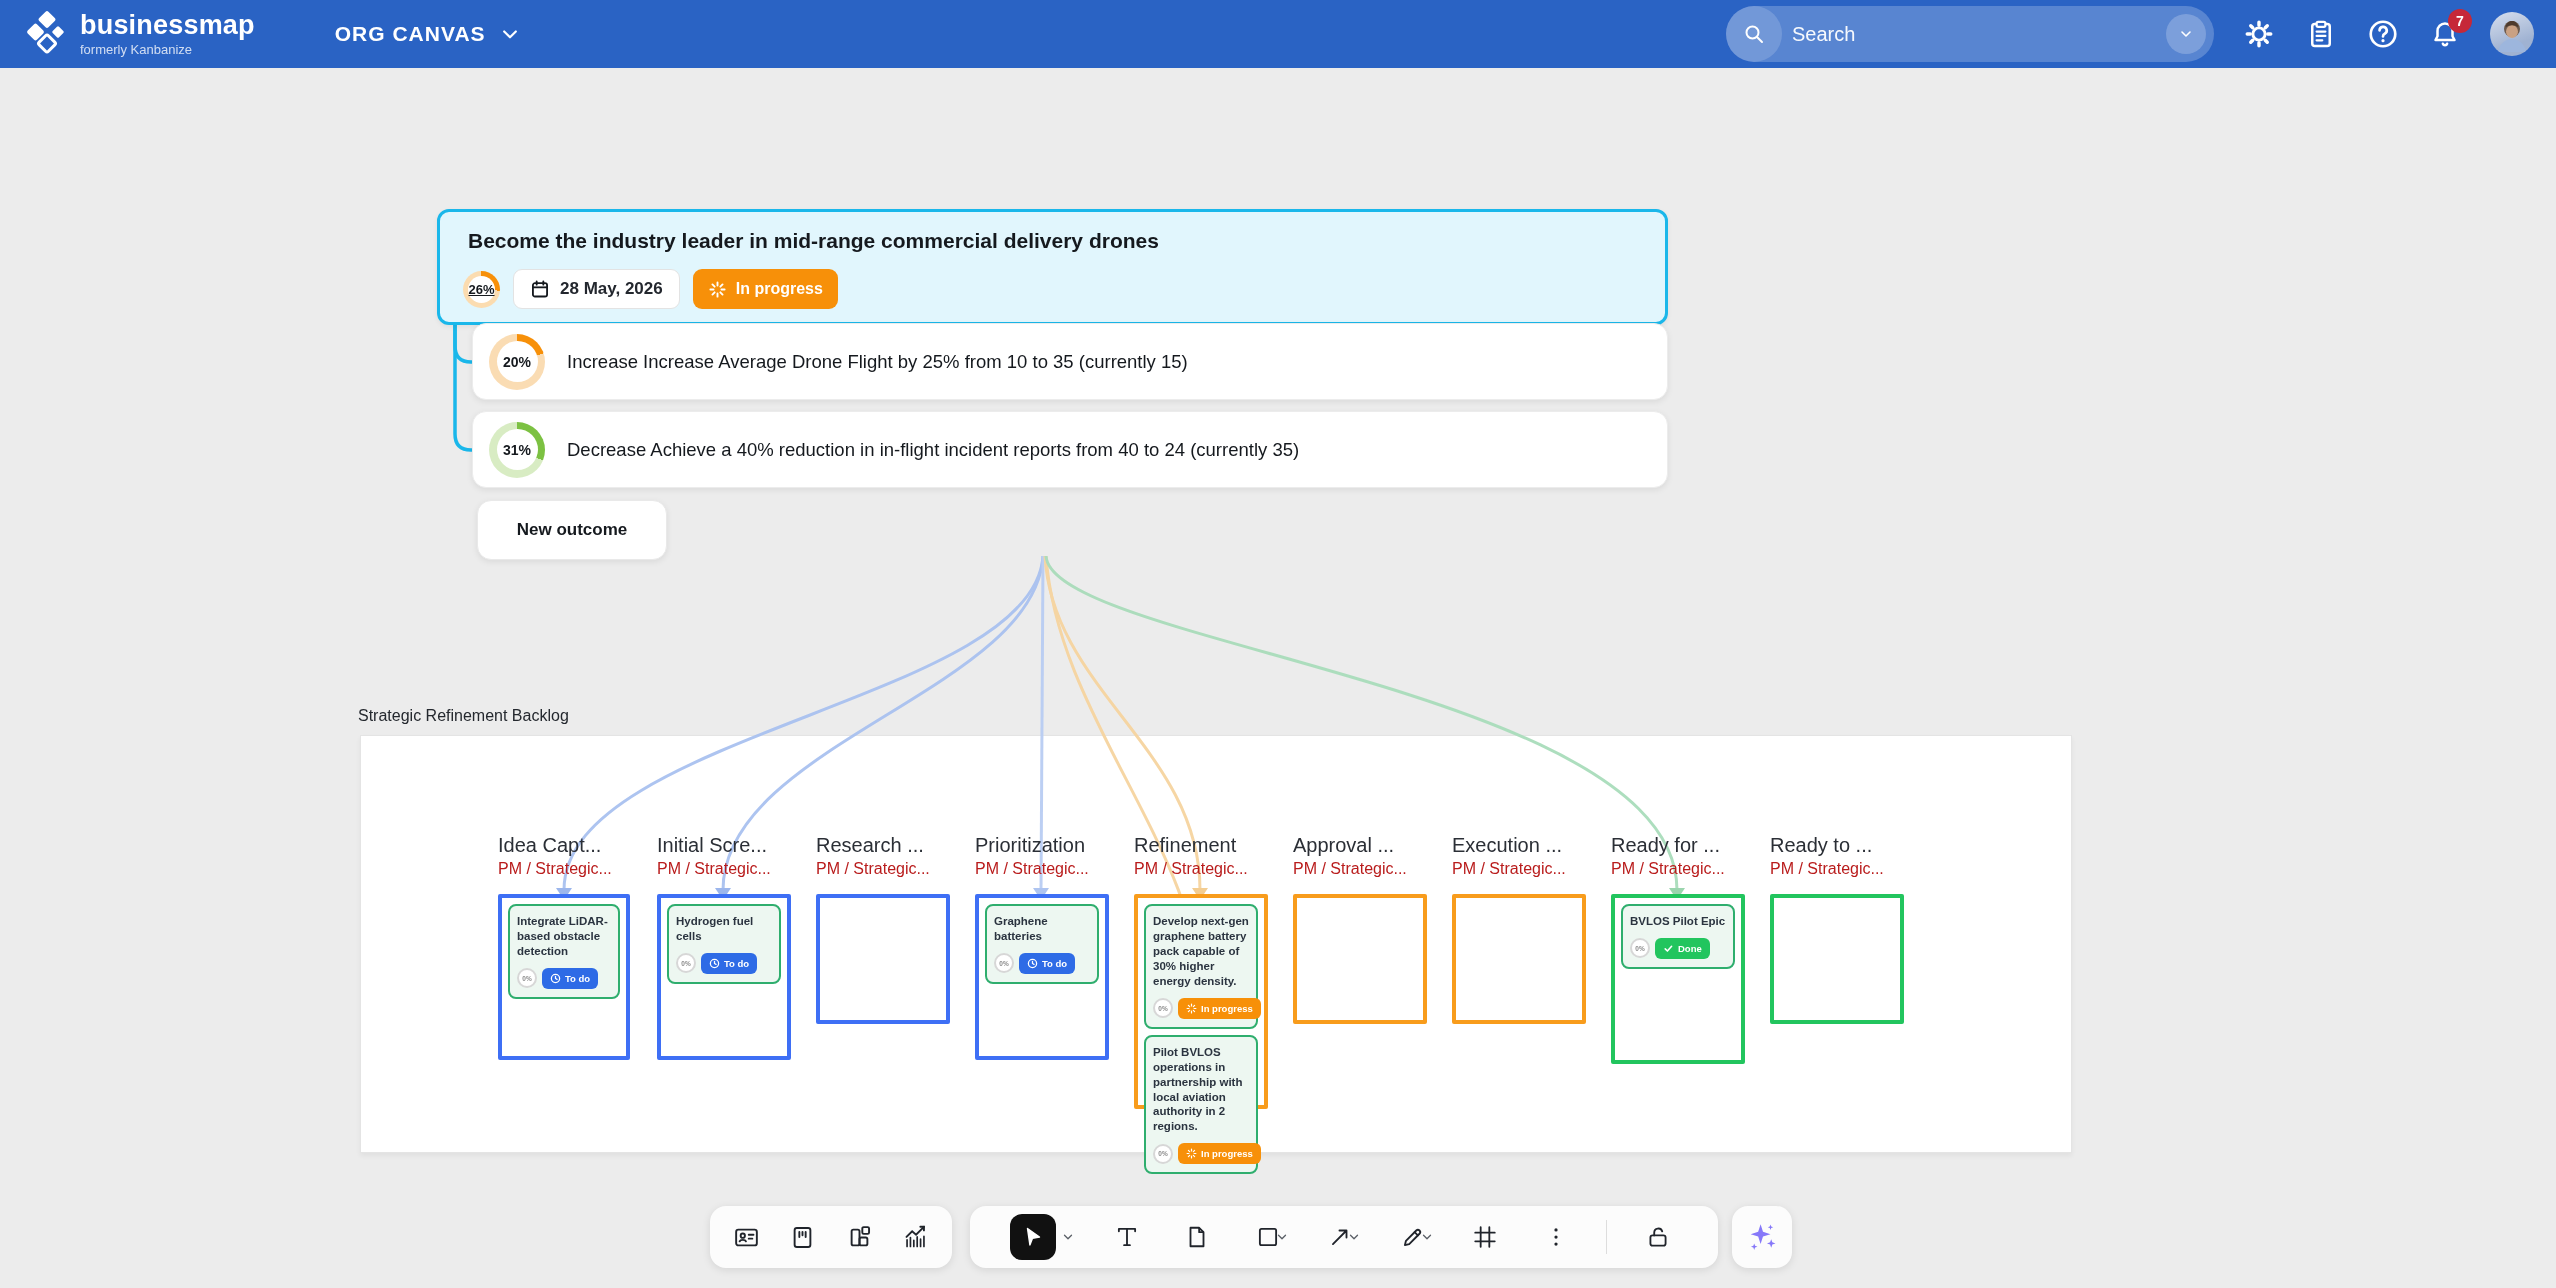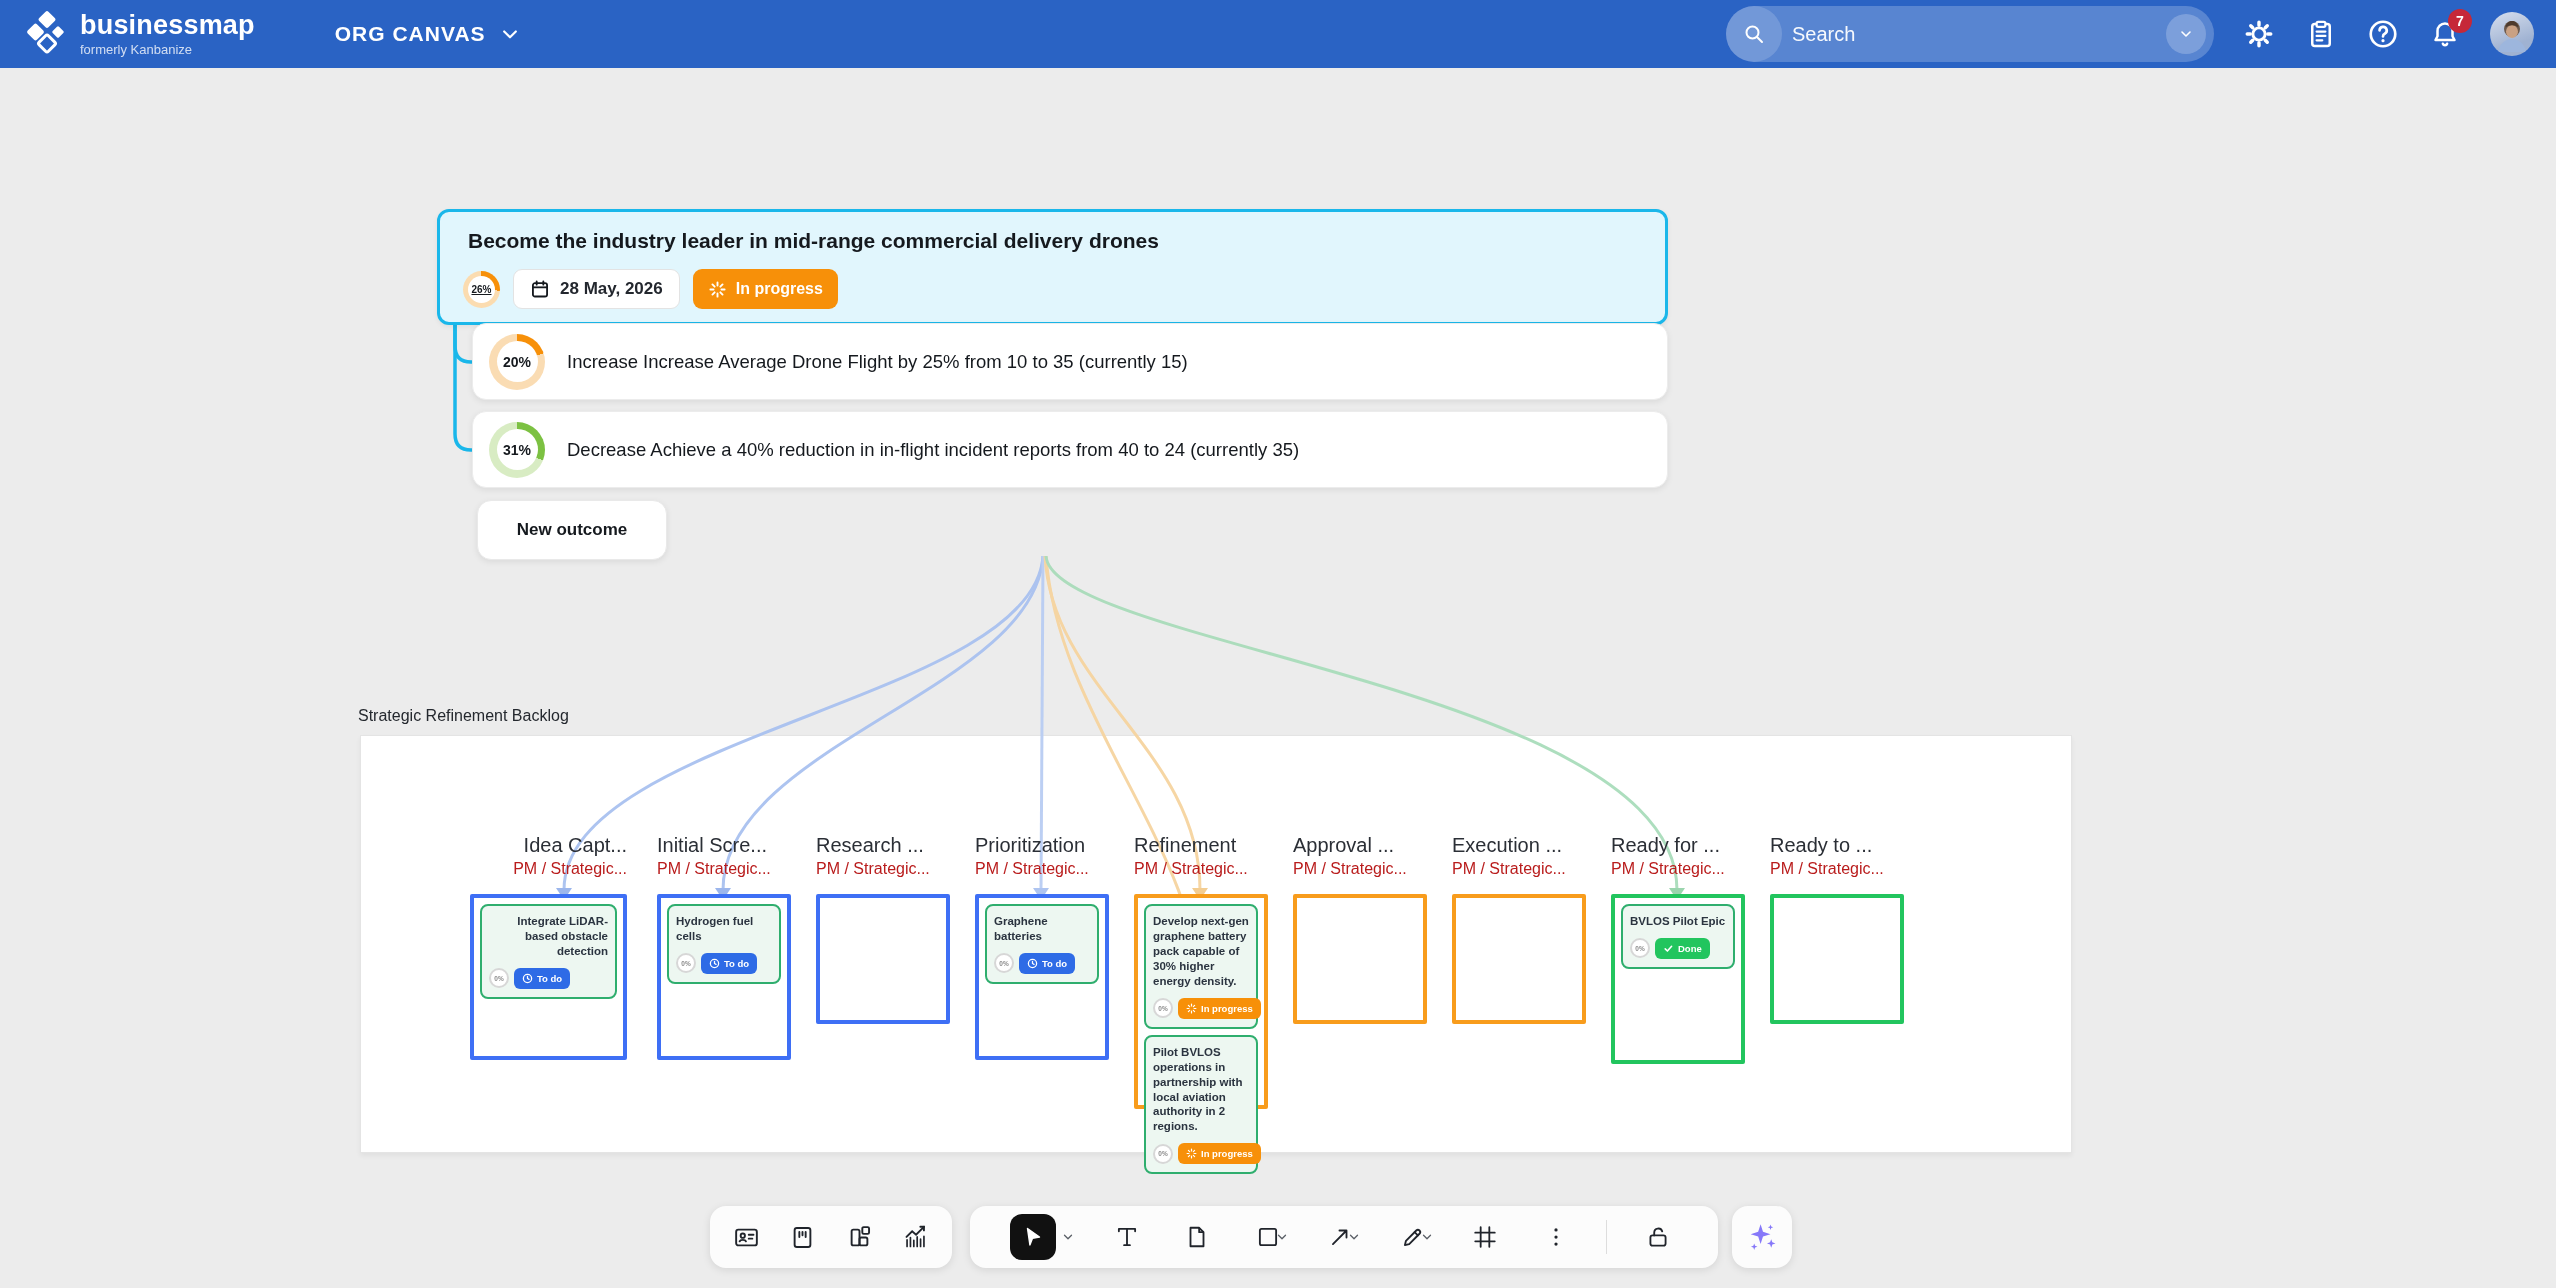--- a/index.html
+++ b/index.html
@@ -35,21 +35,21 @@
   
   .goal-card { position:absolute; left:437px; top:185px; width:1231px; height:116px;
                background:#e1f6fd; border:3px solid #1ab7ea; border-radius:12px;
                box-shadow:0 2px 5px rgba(0,0,0,.06); z-index:10; cursor:pointer;margin-top:24px; }
   .goal-title { position:absolute; left:28px; top:17px; font-size:21px; font-weight:bold; color:#15191e; }
   .goal-meta { position:absolute; left:23px; top:57px; display:flex; align-items:center; gap:13px; }
   .ring { border-radius:50%; display:flex; align-items:center; justify-content:center; flex-shrink:0; }
   .ring-inner { background:#fff; border-radius:50%; display:flex; align-items:center; justify-content:center;
                 font-weight:bold; color:#15191e; }
   .ring-sm { width:37px; height:37px; }
-  .ring-sm .ring-inner { width:27px; height:27px; font-size:10px;text-decoration:underline; }
+  .ring-sm .ring-inner { width:27px; height:27px; font-size:13px;text-decoration:underline; }
   .date-chip { height:40px; background:#fff; border:1px solid #e3e3e3; border-radius:9px;
                display:flex; align-items:center; gap:10px; padding:0 16px;
                font-size:17px; font-weight:bold; color:#23272e; cursor:pointer; }
   .status-chip { height:40px; background:#f79009; border-radius:9px; display:flex; align-items:center;
                  gap:9px; padding:0 15px; color:#fff; font-size:16px; font-weight:bold; cursor:pointer; }
 
   
   .outcome-card { position:absolute; left:472px; width:1196px; height:77px; background:#fff;
                   border:1px solid #ececec; border-radius:14px; box-shadow:0 2px 6px rgba(0,0,0,.08);
                   display:flex; align-items:center; gap:22px; padding-left:16px; z-index:10; cursor:pointer; }
@@ -239,21 +239,21 @@
     <div class="ring-inner">31%</div>
   </div>
   <div class="outcome-text">Decrease Achieve a 40% reduction in in-flight incident reports from 40 to 24 (currently 35)</div>
 </div>
 
 <button class="new-outcome-btn" style="border:1px solid #e9e9e9;">New outcome</button>
 
 <div class="backlog-title">Strategic Refinement Backlog</div>
 <div class="backlog-panel"></div>
 <div>
-    <div class="column-wrap" style="left: 470px; top: 834px; width: 157px; text-align: right;">
+    <div class="column-wrap" style="left: 498px; top: 834px; width: 132px;">
       <div class="col-title">Idea Capt...</div>
       <div class="col-sub">PM / Strategic...</div>
       <div class="col-box" style="border-color: rgb(62, 111, 245); height: 166px;">
         <div class="mini-card">
           <div class="mini-card-title">Integrate LiDAR-based obstacle detection</div>
           <div class="mini-meta">
             <div class="mini-ring">0%</div>
             <div class="mini-badge todo">
               <svg width="11" height="11" viewBox="0 0 12 12">
                 <circle cx="6" cy="6" r="4.5" fill="none" stroke="#fff" stroke-width="1.4"></circle>

